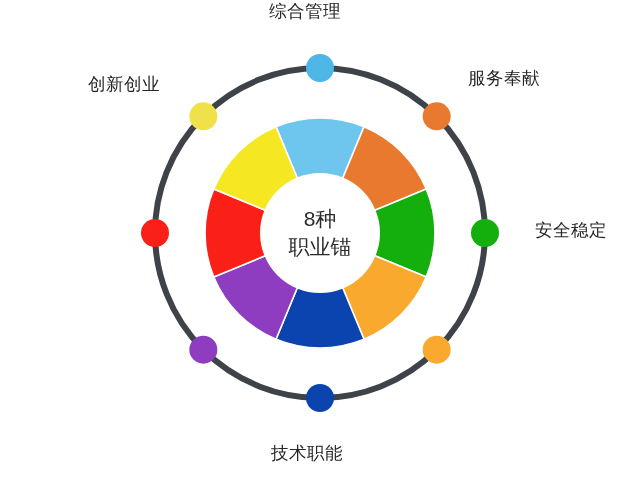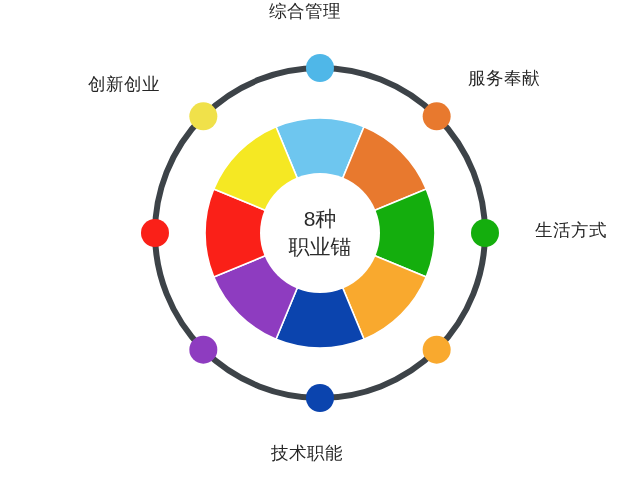--- a/index.html
+++ b/index.html
@@ -75,17 +75,17 @@
         <circle cx="436.67" cy="349.67" r="14" fill="#f9a92e"></circle>
         <circle cx="320.00" cy="398.00" r="14" fill="#0b44ae"></circle>
         <circle cx="203.33" cy="349.67" r="14" fill="#8e3cc0"></circle>
         <circle cx="155.00" cy="233.00" r="14" fill="#fa2018"></circle>
         <circle cx="203.33" cy="116.33" r="14" fill="#f0e14a"></circle>
       </g>
   </svg>
 
   <div class="spoke-label" style="left:468px; top:70px;">服务奉献</div>
   <div class="spoke-label" style="left:269px; top:3px;">综合管理</div>
-  <div class="spoke-label" style="left:535px; top:222px;">生活方式</div>
+  <div class="spoke-label" style="left:535px; top:222px;">安全稳定</div>
   <div class="spoke-label" style="left:271px; top:445px;">技术职能</div>
   <div class="spoke-label" style="left:88px; top:70px;margin-top:6px;">创新创业</div>
 
 </div>
 
 </body></html>

